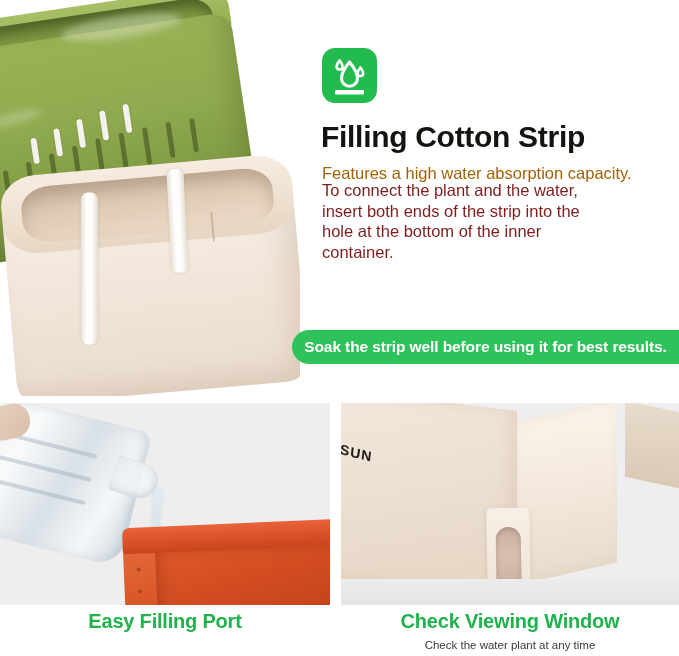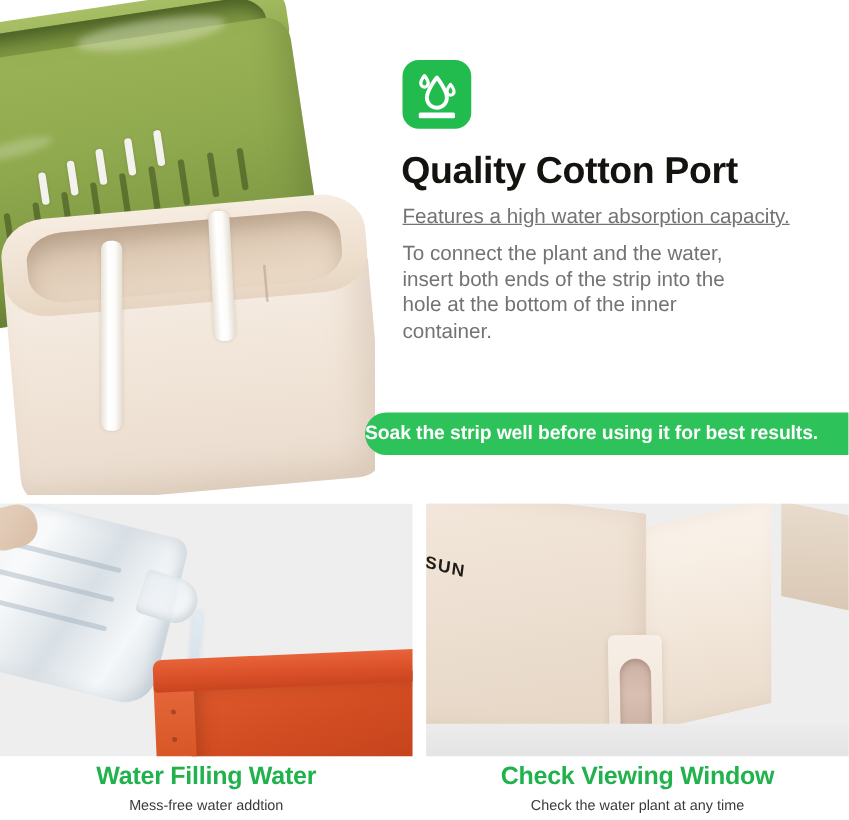--- a/index.html
+++ b/index.html
@@ -162,44 +162,43 @@
     color: #15130f;
     letter-spacing: -0.3px;
     line-height: 34px;
     white-space: nowrap;
   }
   .feature-lead {
     position: absolute;
     left: 2px; top: 162px;
     width: 350px;
     font-size: 16.5px;
-    color: #737373;
+    color: #a16207;
     line-height: 22px;
     white-space: nowrap;
-    text-decoration: underline;
   }
   .feature-body {
     position: absolute;
-    left: 2px; top: 193px;
+    left: 2px; top: 180px;
     width: 262px;
     font-size: 16.5px;
-    color: #737373;
+    color: #7f1d1d;
     line-height: 20.5px;
   }
 
   
   .banner {
     position: absolute;
     left: 292px; top: 330px;
     width: 387px; height: 34px;
     background: #2ec25a;
     border-radius: 17px 0 0 17px;
     display: flex;
     align-items: center;
-    justify-content: flex-start;
+    justify-content: center;
   }
   .banner-text {
     color: #ffffff;
     font-size: 15.5px;
     font-weight: bold;
     letter-spacing: -0.1px;
     white-space: nowrap;
   }
 
   
@@ -425,21 +424,21 @@
 
     <div class="feature-icon">
       <svg width="55" height="55" viewBox="0 0 55 55" aria-hidden="true">
         <path d="M27.5 14 C27.5 14 19.5 24 19.5 30.2 C19.5 34.7 23.1 38.2 27.5 38.2 C31.9 38.2 35.5 34.7 35.5 30.2 C35.5 24 27.5 14 27.5 14 Z" fill="none" stroke="#ffffff" stroke-width="3.1" stroke-linejoin="round"></path>
         <path d="M17.6 12.5 C17.6 12.5 14.6 16.3 14.6 18.6 C14.6 20.3 15.9 21.6 17.6 21.6 C19.3 21.6 20.6 20.3 20.6 18.6 C20.6 16.3 17.6 12.5 17.6 12.5 Z" fill="none" stroke="#ffffff" stroke-width="2.6" stroke-linejoin="round"></path>
         <path d="M38.4 19.5 C38.4 19.5 35.6 23.1 35.6 25.3 C35.6 26.9 36.8 28.1 38.4 28.1 C40 28.1 41.2 26.9 41.2 25.3 C41.2 23.1 38.4 19.5 38.4 19.5 Z" fill="none" stroke="#ffffff" stroke-width="2.6" stroke-linejoin="round"></path>
         <rect x="13" y="42" width="29" height="4.6" rx="1.2" fill="#ffffff"></rect>
       </svg>
     </div>
 
-    <div class="feature-title">Quality Cotton Port</div>
+    <div class="feature-title">Filling Cotton Strip</div>
     <div class="feature-lead">Features a high water absorption capacity.</div>
     <div class="feature-body">To connect the plant and the water, insert both ends of the strip into the hole at the bottom of the inner container.</div>
 
   </div>
 
   <div class="banner">
     <span class="banner-text">Soak the strip well before using it for best results.</span>
   </div>
 
 </div>
@@ -473,22 +472,21 @@
         <div class="vp-brand">IVOSUN</div>
       </div>
       <div class="vp-window-frame">
         <div class="vp-window-glass"></div>
       </div>
       <div class="vp-ground"></div>
     </div>
   </div>
 
   <div class="caption caption-left">
-    <div class="caption-title">Water Filling Water</div>
-    <div class="caption-sub">Mess-free water addtion</div>
+    <div class="caption-title">Easy Filling Port</div>
   </div>
 
   <div class="caption caption-right">
     <div class="caption-title">Check Viewing Window</div>
     <div class="caption-sub">Check the water plant at any time</div>
   </div>
 
 </div>
 
 </body></html>

